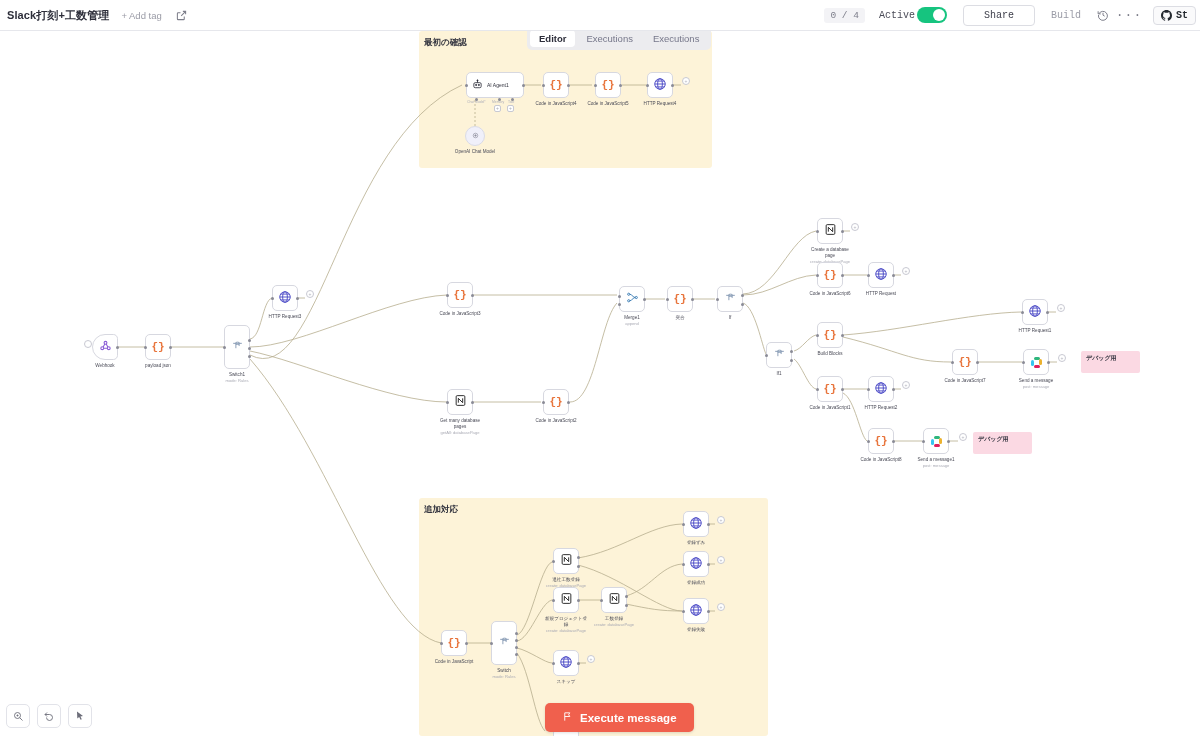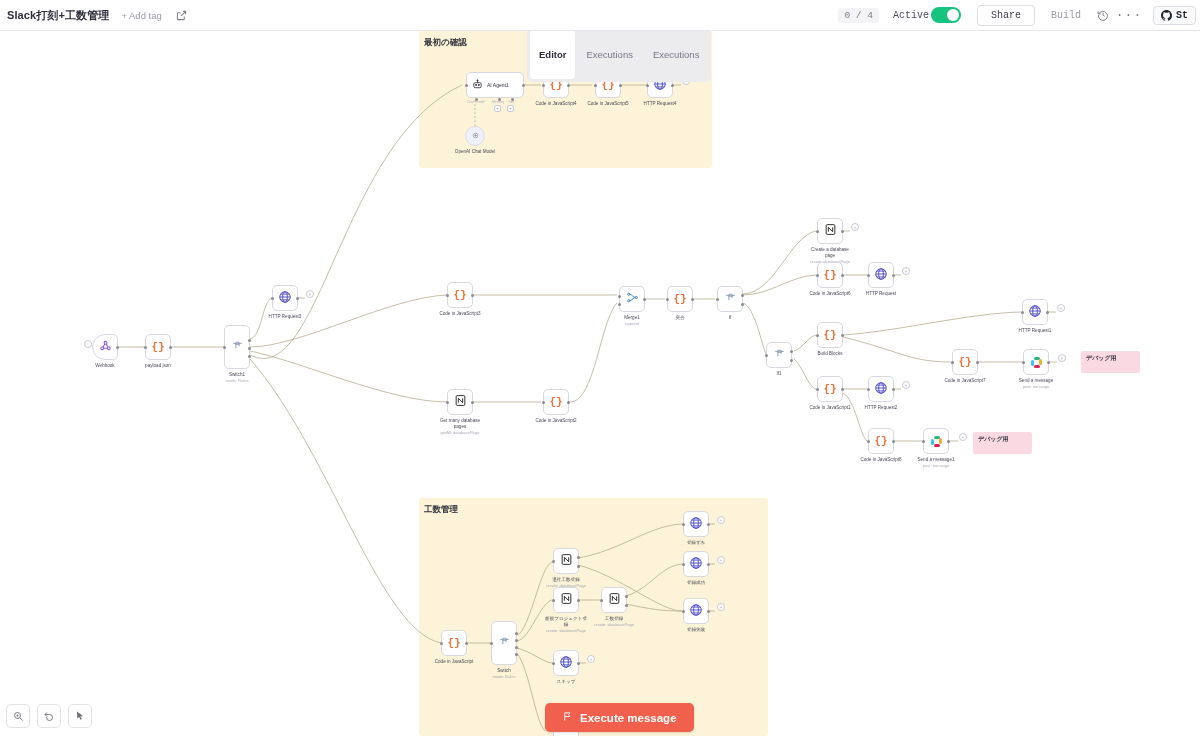--- a/index.html
+++ b/index.html
@@ -47,21 +47,21 @@
     background: #16c47f; position: relative; cursor: pointer;
     margin-right: 16px;
   }
   .toggle::after {
     content: ""; position: absolute; right: 2px; top: 2px;
     width: 12px; height: 12px; border-radius: 50%; background: #fff;
   }
   .tb-share-btn {
     font-size: 10px; color: #3c3d49; background: #fff;
     border: 1px solid #dcdde3; border-radius: 4px;
-    padding: 4px 13px; cursor: pointer; margin-right: 16px;
+    padding: 4px 20px; cursor: pointer; margin-right: 16px;
   }
   .tb-saved { font-size: 10px; color: #9a9ba6; margin-right: 14px; }
   .tb-icon-btn {
     width: 16px; height: 16px; color: #7d7e8a; cursor: pointer;
     display: flex; align-items: center; justify-content: center;
     margin-right: 10px;
   }
   .tb-dots { font-size: 13px; color: #7d7e8a; letter-spacing: 1px; }
   .gh-btn {
     display: flex; align-items: center; gap: 4px;
@@ -71,21 +71,21 @@
     margin-left: 6px; cursor: pointer; white-space: nowrap;
   }
 
   
   #tabs {
     position: absolute; top: 27px; left: 527px;
     background: #ececef; border-radius: 5px;
     padding: 3px; display: flex; gap: 2px; z-index: 35;
   }
   .tab {
-    font-size: 9.5px; color: #76778a; padding: 19px 9px;
+    font-size: 9.5px; color: #76778a; padding: 3px 9px;
     border-radius: 4px; cursor: pointer; white-space: nowrap;
   }
   .tab.active { background: #fff; color: #2d2e3a; font-weight: 600; }
 
   
   #canvas {
     position: absolute; top: 31px; left: 0;
     width: 1200px; height: 705px;
     background: #fff; overflow: hidden;
   }
@@ -249,21 +249,21 @@
   <div class="tab">Executions</div>
   <div class="tab">Executions</div>
 </div>
 
 <div id="canvas">
 
   <div class="group" style="left:419px; top:0px; width:293px; height:137px;">
     <div class="group-title">最初の確認</div>
   </div>
   <div class="group" style="left:419px; top:467px; width:349px; height:238px;">
-    <div class="group-title">工数管理</div>
+    <div class="group-title">追加対応</div>
   </div>
 
   <div class="note" style="left:1081px; top:320px; width:59px; height:22px;">
     <div class="note-text">デバッグ用</div>
   </div>
   <div class="note" style="left:973px; top:401px; width:59px; height:22px;">
     <div class="note-text">デバッグ用</div>
   </div>
 
   <svg class="edges">

